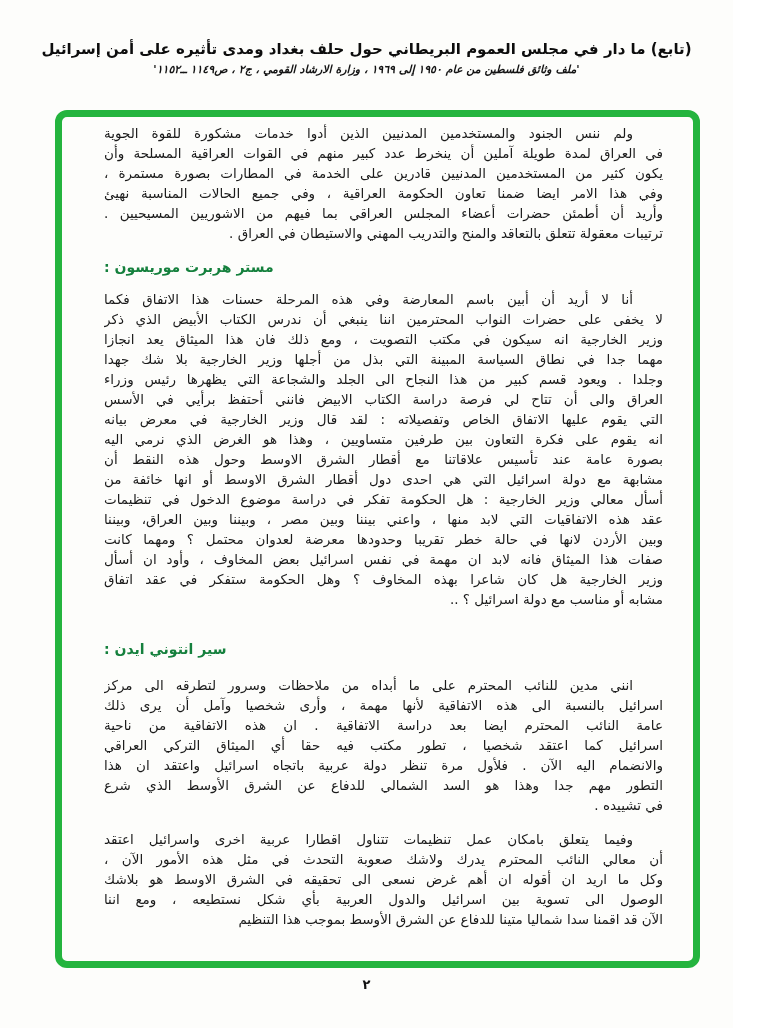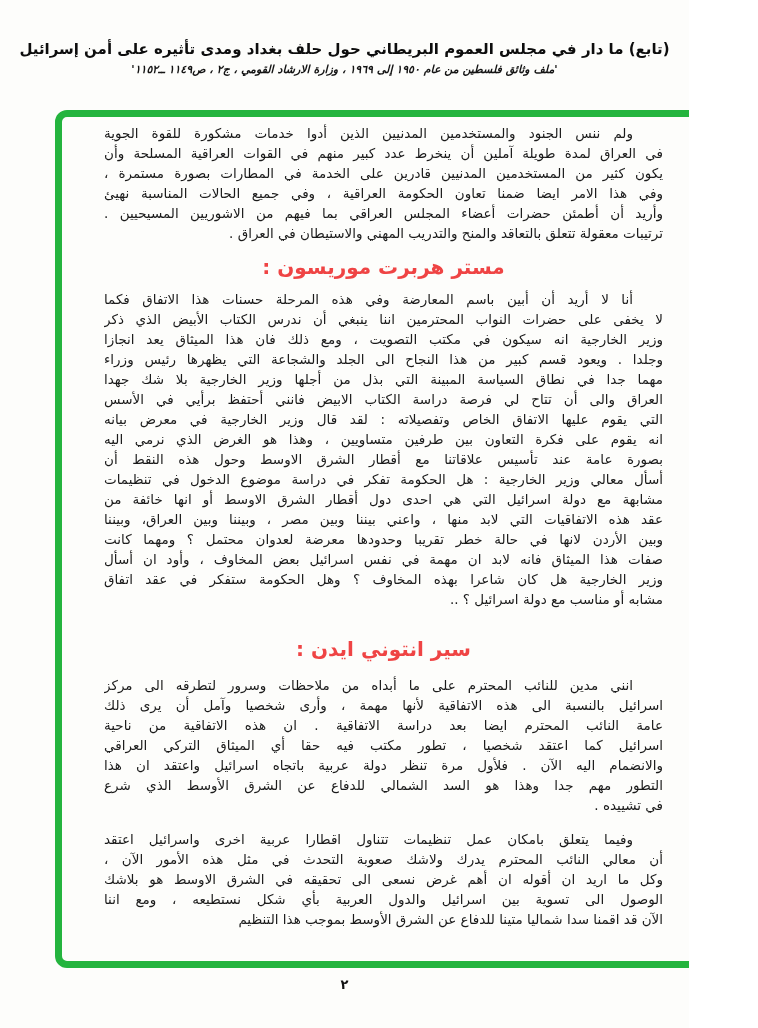--- a/index.html
+++ b/index.html
@@ -8,20 +8,21 @@
     background: #ffffff;
     font-family: "DejaVu Sans", sans-serif;
   }
   .page {
     position: relative;
     width: 689px;
     height: 1028px;
     background: #fdfdfb;
     overflow: hidden;
     color: #161616;
+    padding-left: 44px;
   }
   
   .doc-header {
     position: absolute;
     top: 38px;
     left: 0;
     width: 100%;
     text-align: center;
     direction: rtl;
   }
@@ -67,25 +68,25 @@
   }
   .tline {
     text-align: justify;
     text-align-last: justify;
     white-space: nowrap;   
     overflow: hidden;
   }
   .tline-first { text-indent: 30px; }
   .tline-last  { text-align-last: right; white-space: normal; }
   .speaker {
-    font-size: 20px;
+    font-size: 14px;
     font-weight: bold;
     line-height: 20px;
-    text-align: center;
-    color: #ef4444;
+    text-align: left;
+    color: #15803d;
   }
   #para-1 { margin-top: 0; }
   #speaker-1 { margin-top: 14px; }
   #para-2 { margin-top: 12px; }
   #speaker-2 { margin-top: 30px; }
   #para-3 { margin-top: 16px; }
   #para-4 { margin-top: 14px; }
   
   .page-number {
     position: absolute;
@@ -119,28 +120,28 @@
           <div class="tline">وأريد أن أطمئن حضرات أعضاء المجلس العراقي بما فيهم من الاشوريين المسيحيين .</div>
           <div class="tline tline-last">ترتيبات معقولة تتعلق بالتعاقد والمنح والتدريب المهني والاستيطان في العراق .</div>
         </div>
 
       <div class="speaker" id="speaker-1">مستر هربرت موريسون :</div>
 
       <div class="para" id="para-2">
           <div class="tline tline-first">أنا لا أريد أن أبين باسم المعارضة وفي هذه المرحلة حسنات هذا الاتفاق فكما</div>
           <div class="tline">لا يخفى على حضرات النواب المحترمين اننا ينبغي أن ندرس الكتاب الأبيض الذي ذكر</div>
           <div class="tline">وزير الخارجية انه سيكون في مكتب التصويت ، ومع ذلك فان هذا الميثاق يعد انجازا</div>
+          <div class="tline">مهما جدا في نطاق السياسة المبينة التي بذل من أجلها وزير الخارجية بلا شك جهدا</div>
           <div class="tline">وجلدا . ويعود قسم كبير من هذا النجاح الى الجلد والشجاعة التي يظهرها رئيس وزراء</div>
-          <div class="tline">مهما جدا في نطاق السياسة المبينة التي بذل من أجلها وزير الخارجية بلا شك جهدا</div>
           <div class="tline">العراق والى أن تتاح لي فرصة دراسة الكتاب الابيض فانني أحتفظ برأيي في الأسس</div>
           <div class="tline">التي يقوم عليها الاتفاق الخاص وتفصيلاته : لقد قال وزير الخارجية في معرض بيانه</div>
           <div class="tline">انه يقوم على فكرة التعاون بين طرفين متساويين ، وهذا هو الغرض الذي نرمي اليه</div>
           <div class="tline">بصورة عامة عند تأسيس علاقاتنا مع أقطار الشرق الاوسط وحول هذه النقط أن</div>
+          <div class="tline">مشابهة مع دولة اسرائيل التي هي احدى دول أقطار الشرق الاوسط أو انها خائفة من</div>
           <div class="tline">أسأل معالي وزير الخارجية : هل الحكومة تفكر في دراسة موضوع الدخول في تنظيمات</div>
-          <div class="tline">مشابهة مع دولة اسرائيل التي هي احدى دول أقطار الشرق الاوسط أو انها خائفة من</div>
           <div class="tline">عقد هذه الاتفاقيات التي لابد منها ، واعني بيننا وبين مصر ، وبيننا وبين العراق، وبيننا</div>
           <div class="tline">وبين الأردن لانها في حالة خطر تقريبا وحدودها معرضة لعدوان محتمل ؟ ومهما كانت</div>
           <div class="tline">صفات هذا الميثاق فانه لابد ان مهمة في نفس اسرائيل بعض المخاوف ، وأود ان أسأل</div>
           <div class="tline">وزير الخارجية هل كان شاعرا بهذه المخاوف ؟ وهل الحكومة ستفكر في عقد اتفاق</div>
           <div class="tline tline-last">مشابه أو مناسب مع دولة اسرائيل ؟ ..</div>
         </div>
 
       <div class="speaker" id="speaker-2">سير انتوني ايدن :</div>
 
       <div class="para" id="para-3">

